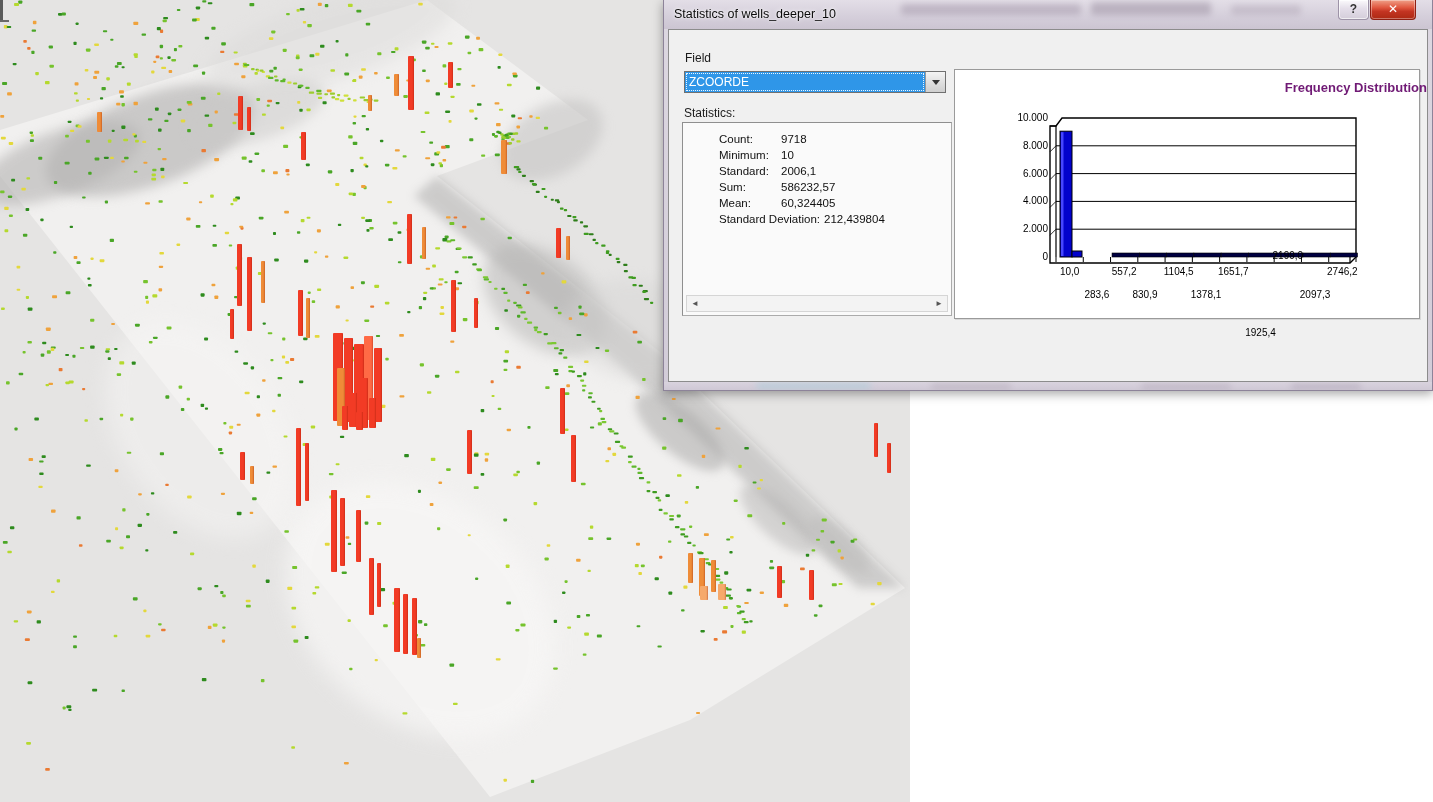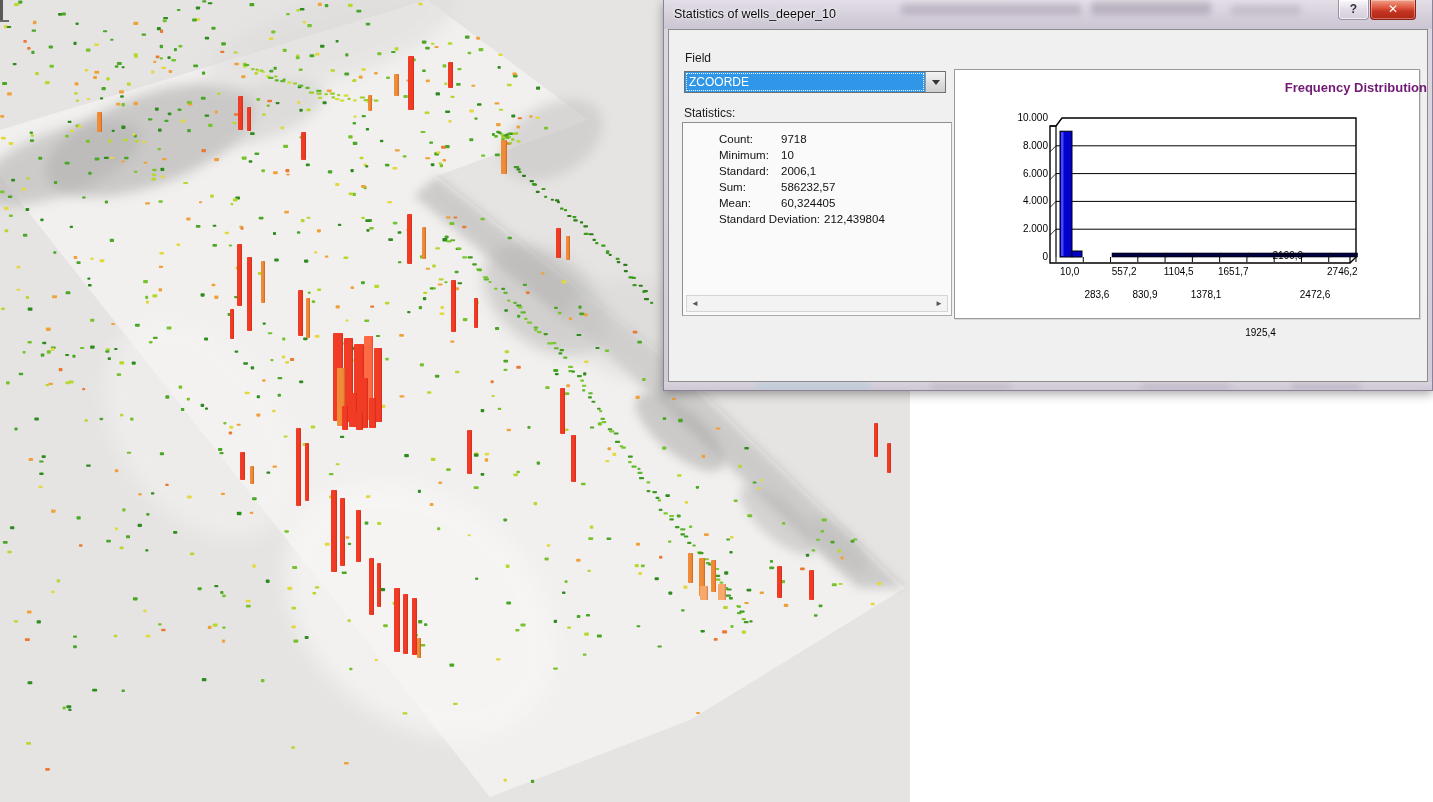--- a/index.html
+++ b/index.html
@@ -1317,21 +1317,21 @@
         <div class="xlabels" id="xlabels">
             <div class="xlab" style="left: 114.636px; top: 196px;">10,0</div>
             <div class="xlab" style="left: 141.909px; top: 219px;">283,6</div>
             <div class="xlab" style="left: 169.182px; top: 196px;">557,2</div>
             <div class="xlab" style="left: 190px; top: 219px;">830,9</div>
             <div class="xlab" style="left: 223.727px; top: 196px;">1104,5</div>
             <div class="xlab" style="left: 251px; top: 219px;">1378,1</div>
             <div class="xlab" style="left: 278.273px; top: 196px;">1651,7</div>
             <div class="xlab" style="left: 305.545px; top: 219px; margin-top: 38px;">1925,4</div>
             <div class="xlab" style="left: 332.818px; top: 180px; text-align: right;">2199,0</div>
-            <div class="xlab" style="left: 360.091px; top: 219px;">2472,6</div>
+            <div class="xlab" style="left: 360.091px; top: 219px;">2097,3</div>
             <div class="xlab" style="left: 387.364px; top: 196px;">2746,2</div>
           </div>
       </div>
     </div>
 
     <div class="dialog-bottom">
       <div id="bottombar-smudges">
           <div class="titlebar-smudge" style="left: 92px; top: 1px; width: 115px; height: 6px; background: rgb(167, 205, 217); opacity: 0.6;"></div>
           <div class="titlebar-smudge" style="left: 267px; top: 2px; width: 80px; height: 5px; background: rgb(167, 156, 171); opacity: 0.45;"></div>
           <div class="titlebar-smudge" style="left: 477px; top: 2px; width: 90px; height: 5px; background: rgb(161, 148, 166); opacity: 0.4;"></div>

